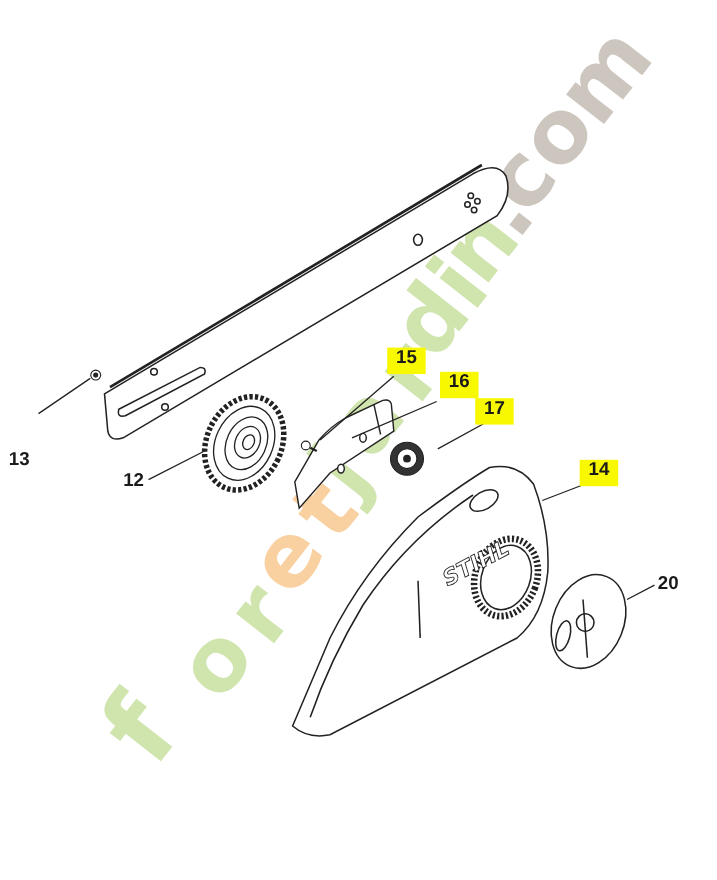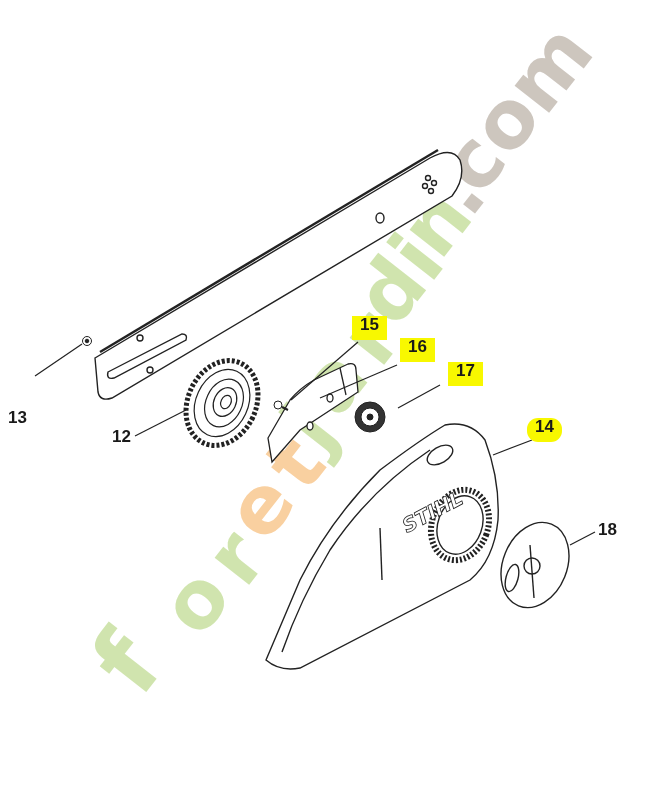--- a/index.html
+++ b/index.html
@@ -101,15 +101,15 @@
     <line x1="398" y1="408" x2="440" y2="385"></line>
     <line x1="493" y1="455" x2="532" y2="440"></line>
     <line x1="570" y1="545" x2="595" y2="532"></line>
   </g>
 </svg>
 
 <div class="callout" style="left:8px;top:366px;margin-top:43px;">13</div>
 <div class="callout" style="left:112px;top:428px;">12</div>
 <div class="callout hl" style="left:352px;top:316px;">15</div>
 <div class="callout hl" style="left:400px;top:338px;">16</div>
-<div class="callout hl" style="left:448px;top:362px;">17</div>
-<div class="callout hl" style="left:527px;top:418px;border-radius:11px;">14</div>
-<div class="callout" style="left:598px;top:521px;">18</div>
+<div class="callout hl" style="left:432px;top:362px;">17</div>
+<div class="callout hl" style="left:527px;top:418px;">14</div>
+<div class="callout" style="left:598px;top:521px;">20</div>
 
 </body></html>

